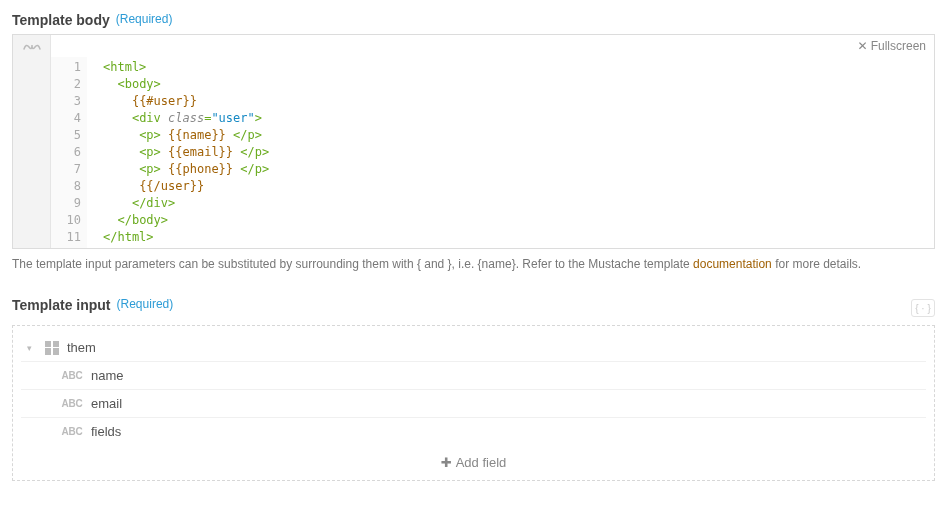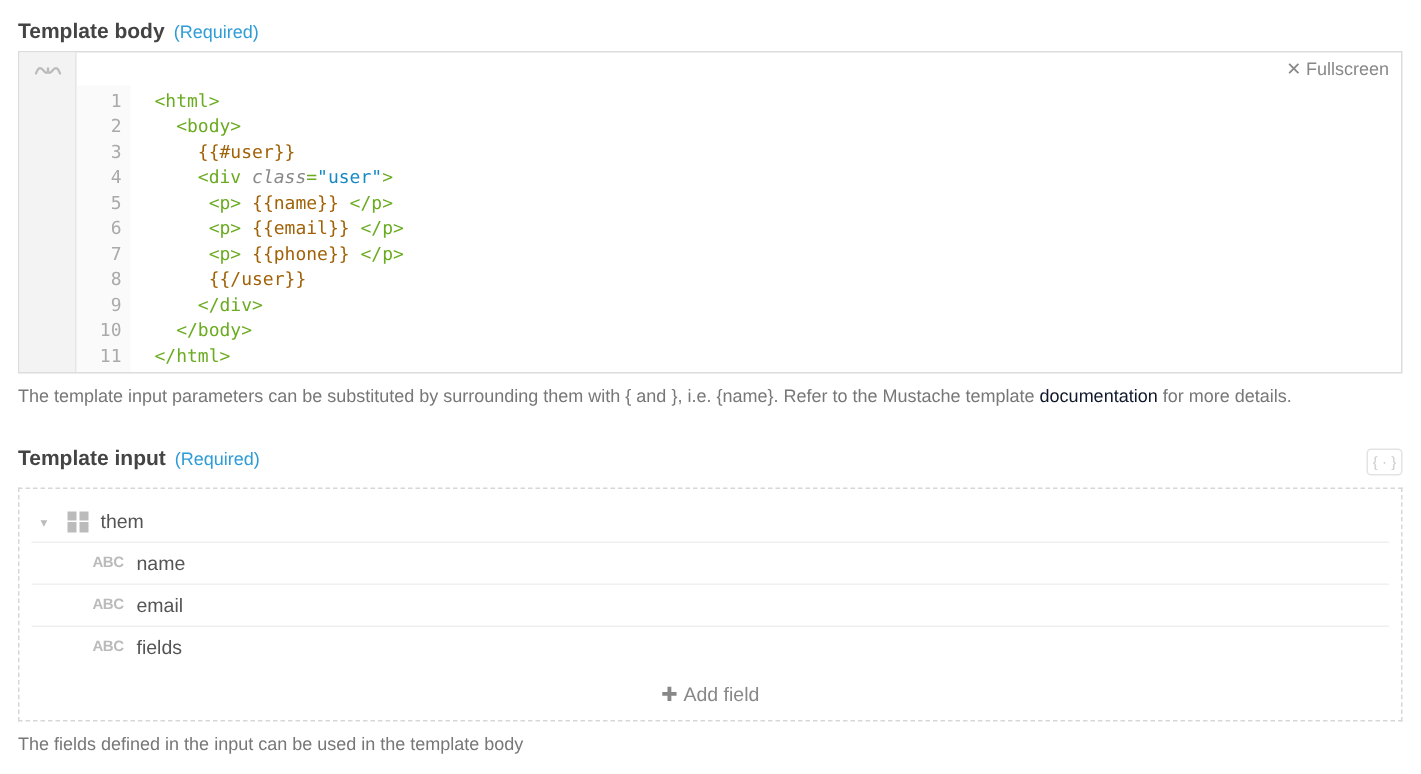--- a/index.html
+++ b/index.html
@@ -5,21 +5,21 @@
 * { box-sizing: border-box; margin: 0; padding: 0; }
 body {
   font-family: "Segoe UI", Arial, sans-serif;
   font-size: 13px;
   color: #555;
   background: #fff;
   padding: 12px;
 }
 .section-header {
   display: flex;
-  align-items: flex-end;
+  align-items: flex-start;
   gap: 6px;
   margin-bottom: 6px;
 }
 .section-title {
   font-size: 14px;
   color: #444;
   font-weight: 600;
 }
 .required-tag {
   font-size: 12px;
@@ -83,21 +83,21 @@
 .t-tag { color: #6aab1f; }
 .t-attr { color: #888; font-style: italic; }
 .t-str { color: #1689c4; }
 .t-must { color: #a16207; }
 
 .caption {
   font-size: 12px;
   color: #777;
   margin-top: 8px;
 }
-.caption a { color: #0f172a; text-decoration: none; }
+.caption a { color: #a16207; text-decoration: none; }
 
 .input-section { margin-top: 26px; }
 .input-header-row {
   display: flex;
   justify-content: space-between;
   align-items: center;
 }
 .json-toggle {
   width: 24px;
   height: 18px;
@@ -240,14 +240,13 @@
           <span class="type-icon">ABC</span>
           <span class="field-name">fields</span>
         </div>
       </div>
     <button class="add-field-btn">
       <span>✚</span>
       <span>Add field</span>
     </button>
   </div>
 
-  <p class="caption">The fields defined in the input can be used in the template body</p>
 </div>
 
 </body></html>

